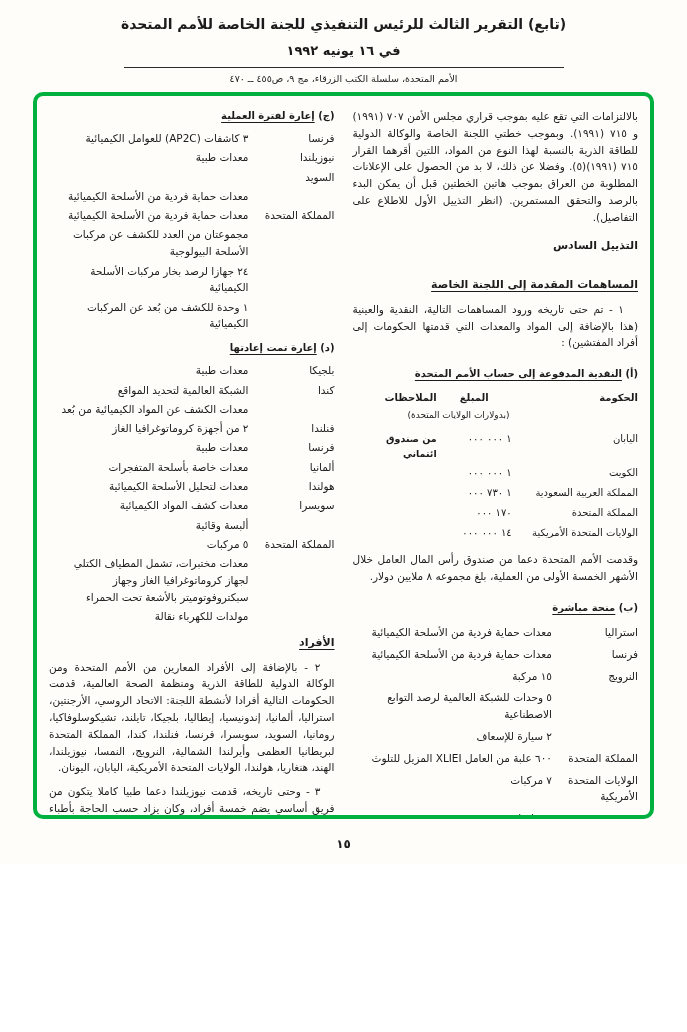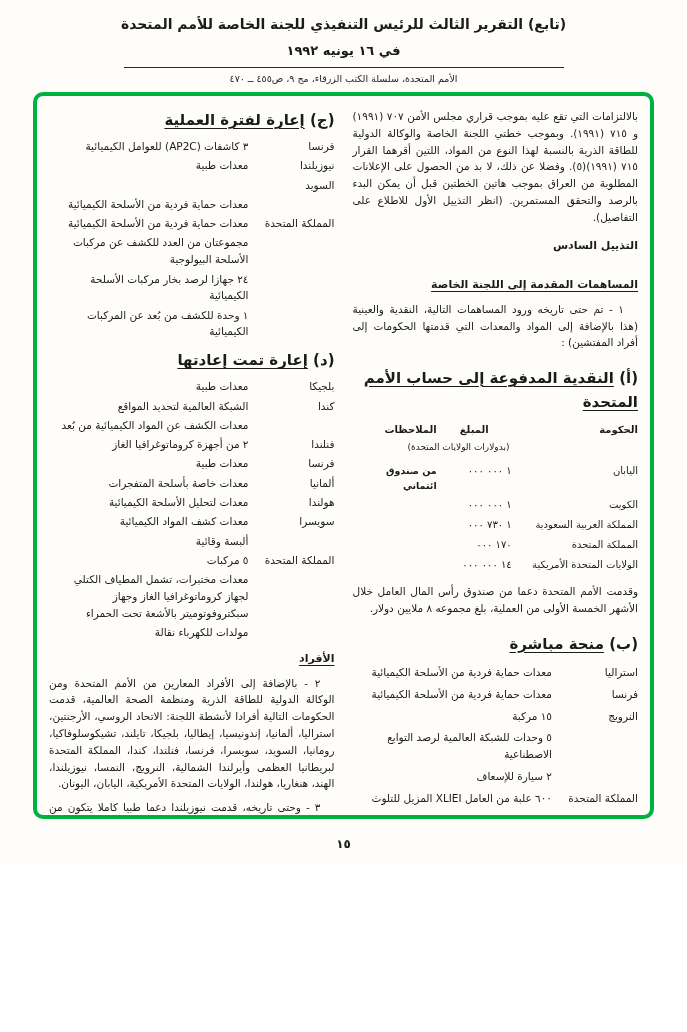--- a/index.html
+++ b/index.html
@@ -32,21 +32,21 @@
   .col { flex:1; font-size:10.5px; line-height:1.6; }
   .col-right { display:flex; flex-direction:column; }
 
   
   .para { text-align:justify; margin:0 0 7px; }
   .num-para { text-indent:14px; }
 
   .h-appendix { font-weight:700; font-size:11px; margin:4px 0 20px; }
   .h-main { font-weight:700; font-size:11px; margin:2px 0 7px;
             text-decoration:underline; text-underline-offset:2.5px; }
-  .h-sec { font-weight:700; font-size:15px; margin:8px 0 6px; }
+  .h-sec { font-weight:700; font-size:10px; margin:8px 0 6px; }
   .h-sec .u { text-decoration:underline; text-underline-offset:2.5px; }
 
   
   .cash-table { margin:2px 0 6px; font-size:10px; }
   .cash-head { display:flex; font-weight:700; margin-bottom:2px; }
   .cash-head .c1 { flex:1.5; }
   .cash-head .c2 { flex:0 0 75px; text-align:center; }
   .cash-head .c3 { flex:1; }
   .currency-note { font-size:9px; text-align:left; padding-left:55px; margin:1px 0 8px; }
   .cash-row { display:flex; margin:4px 0; align-items:baseline; }

